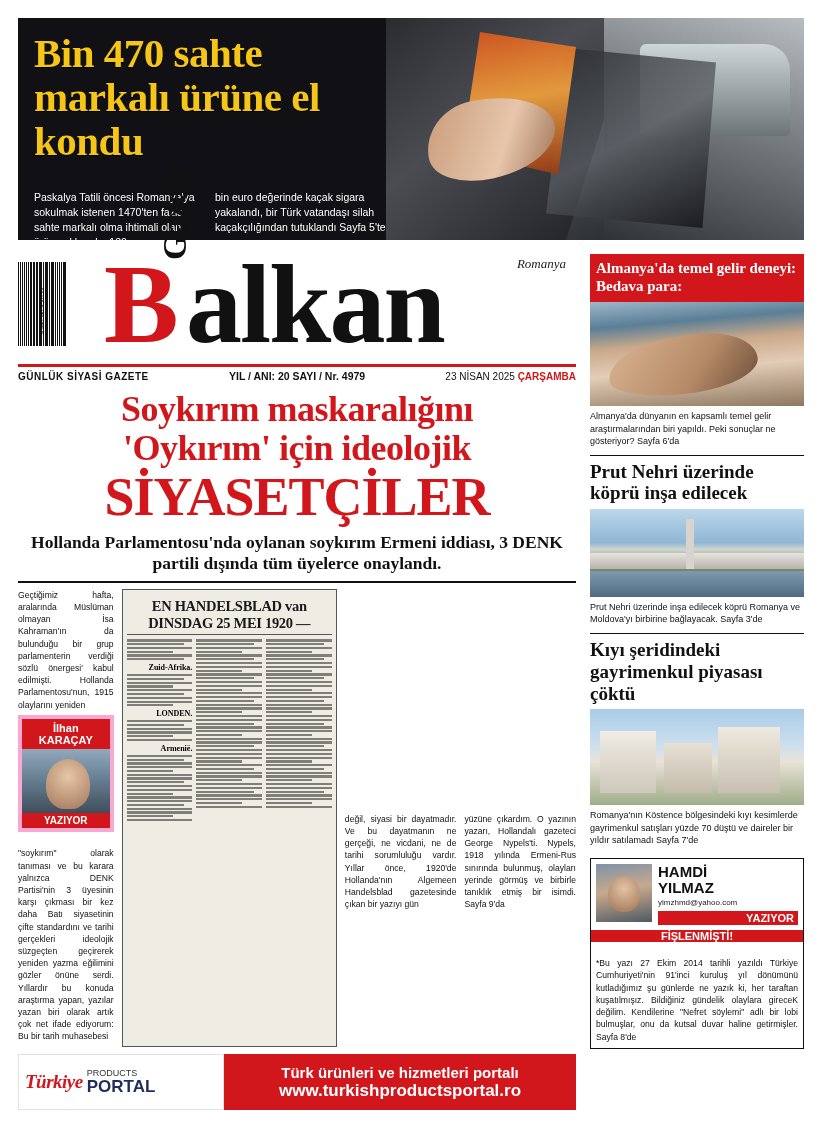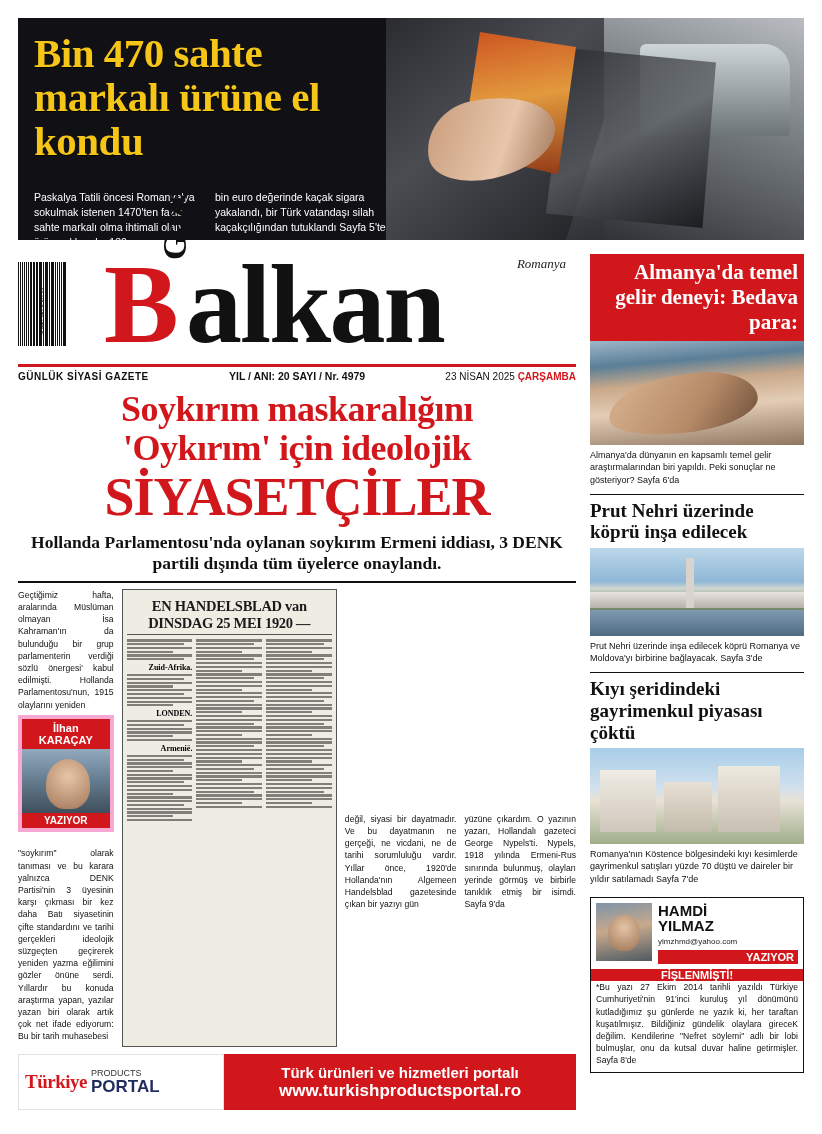--- a/index.html
+++ b/index.html
@@ -119,23 +119,23 @@
     font-family:"Liberation Sans", sans-serif; font-size:10px; color:#111;
   }
   .mh-meta .l { font-weight:bold; letter-spacing:.5px; }
   .mh-meta .c { font-weight:bold; font-size:10.5px; }
   .mh-meta .r { font-size:10px; }
   .mh-meta .r b { color:#d2171c; }
 
   
   .rail { width: 214px; margin-left: 14px; }
   .rail-box-red {
-    background:#d2171c; color:#fff; text-align:right;
+    background:#d2171c; color:#fff; text-align:left;
     font-family:"Liberation Serif", serif; font-weight:bold;
-    font-size:21px; line-height:1.18; padding:6px 6px 7px;
+    font-size:15px; line-height:1.18; padding:6px 6px 7px;
   }
   .rail-photo1 {
     height: 104px; width:100%;
     background: linear-gradient(175deg,#9fb7c9 0%,#5b7f97 22%,#caa98a 40%,#e3cdb6 62%,#8e765f 100%);
     position:relative; overflow:hidden;
   }
   .rail-photo1:after{
     content:""; position:absolute; left:18px; top:34px; width:150px; height:58px;
     background: linear-gradient(130deg,#d9b493,#b68a67 60%,#6d4f3a);
     border-radius: 50% 40% 45% 55%/60% 55% 45% 40%;
@@ -197,21 +197,21 @@
     background:#d2171c; color:#fff; font-family:"Liberation Sans", sans-serif;
     font-weight:bold; font-size:11px; text-align:right; padding:1px 4px; margin-top:4px;
   }
   .ab-title {
     background:#d2171c; color:#fff; text-align:center;
     font-family:"Liberation Sans", sans-serif; font-weight:bold; font-size:11px;
     padding:0 0;
   }
   .ab-body {
     font-family:"Liberation Sans", sans-serif; font-size:8.6px; line-height:1.42;
-    padding:0 5px 5px; text-align:justify; color:#111;
+    padding:15px 5px 5px; text-align:justify; color:#111;
   }
 
   
   .lead { width: 558px; margin-top: 8px; }
   .lead h1 {
     margin:0; font-family:"Liberation Serif", serif; font-weight:bold;
     font-size: 36px; line-height:1.08; color:#d2171c; text-align:center;
     letter-spacing:-.5px;
   }
   .lead .big {
@@ -288,21 +288,21 @@
   
   .ad {
     position:absolute; left:18px; bottom:24px;
     width: 558px; height: 56px; display:flex; overflow:hidden;
   }
   .ad-left {
     width: 206px; background:#ffffff; border:1px solid #e2e2e2;
     display:flex; align-items:center; gap:4px; padding-left:6px;
   }
   .ad-turkiye {
-    font-family:"Liberation Serif", serif; font-weight:bold;
+    font-family:"Liberation Serif", serif; font-style:italic; font-weight:bold;
     font-size:19px; color:#d2171c; letter-spacing:-.5px;
   }
   .ad-products {
     font-family:"Liberation Sans", sans-serif; font-size:9px; color:#333; line-height:1;
   }
   .ad-portal {
     font-family:"Liberation Sans", sans-serif; font-weight:bold; font-size:17px;
     color:#1f2c5c; line-height:1;
   }
   .ad-right {

